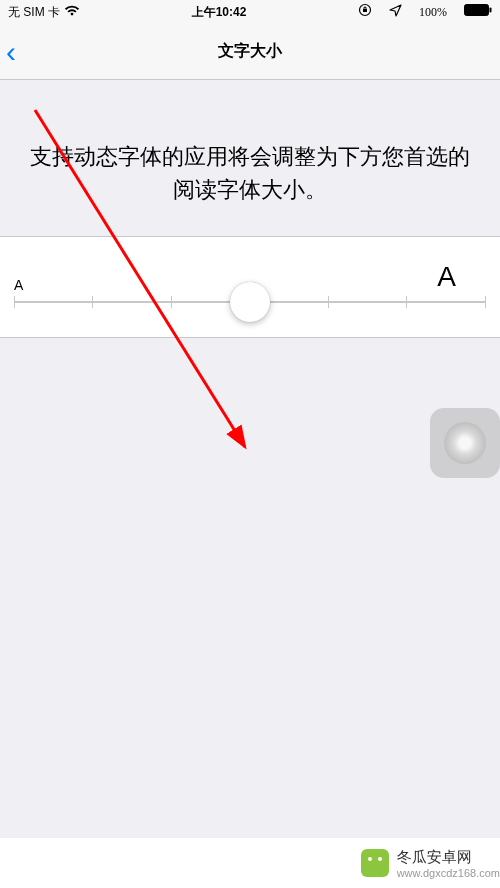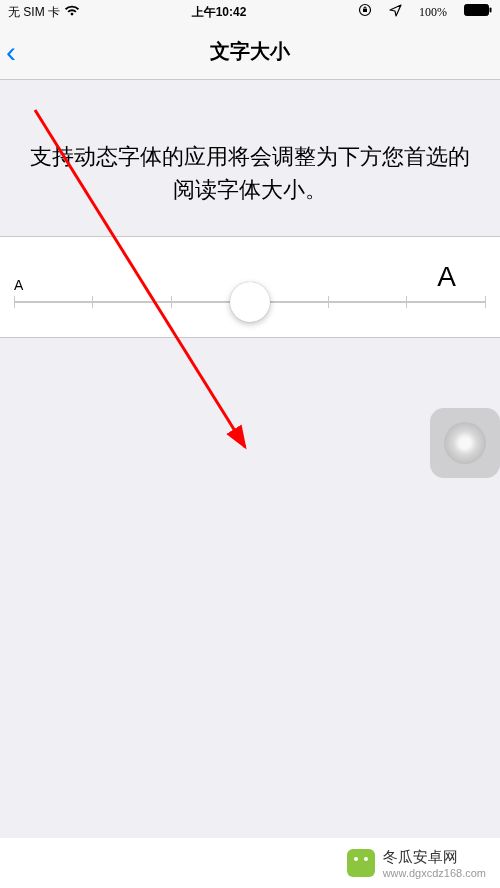--- a/index.html
+++ b/index.html
@@ -43,21 +43,21 @@
     .back-chevron {
       font-size: 30px;
       font-weight: 300;
       margin-right: 2px;
       line-height: 1;
     }
     .nav-title {
       position: absolute;
       left: 50%;
       transform: translateX(-50%);
-      font-size: 20px;
+      font-size: 16px;
       font-weight: 600;
       color: #000;
     }
     .content {
       background: #efeff4;
     }
     .description {
       padding: 60px 20px 30px;
       text-align: center;
       font-size: 22px;
@@ -140,21 +140,21 @@
       pointer-events: none;
     }
     .watermark {
       position: absolute;
       bottom: 0; left: 0; right: 0;
       height: 50px;
       background: #fff;
       display: flex;
       align-items: center;
       justify-content: flex-end;
-      padding: 0 14px;
+      padding: 0 0;
       gap: 8px;
     }
     .wm-icon {
       width: 28px; height: 28px;
       background: #8cc63f;
       border-radius: 6px;
       position: relative;
     }
     .wm-icon::before, .wm-icon::after {
       content: '';

